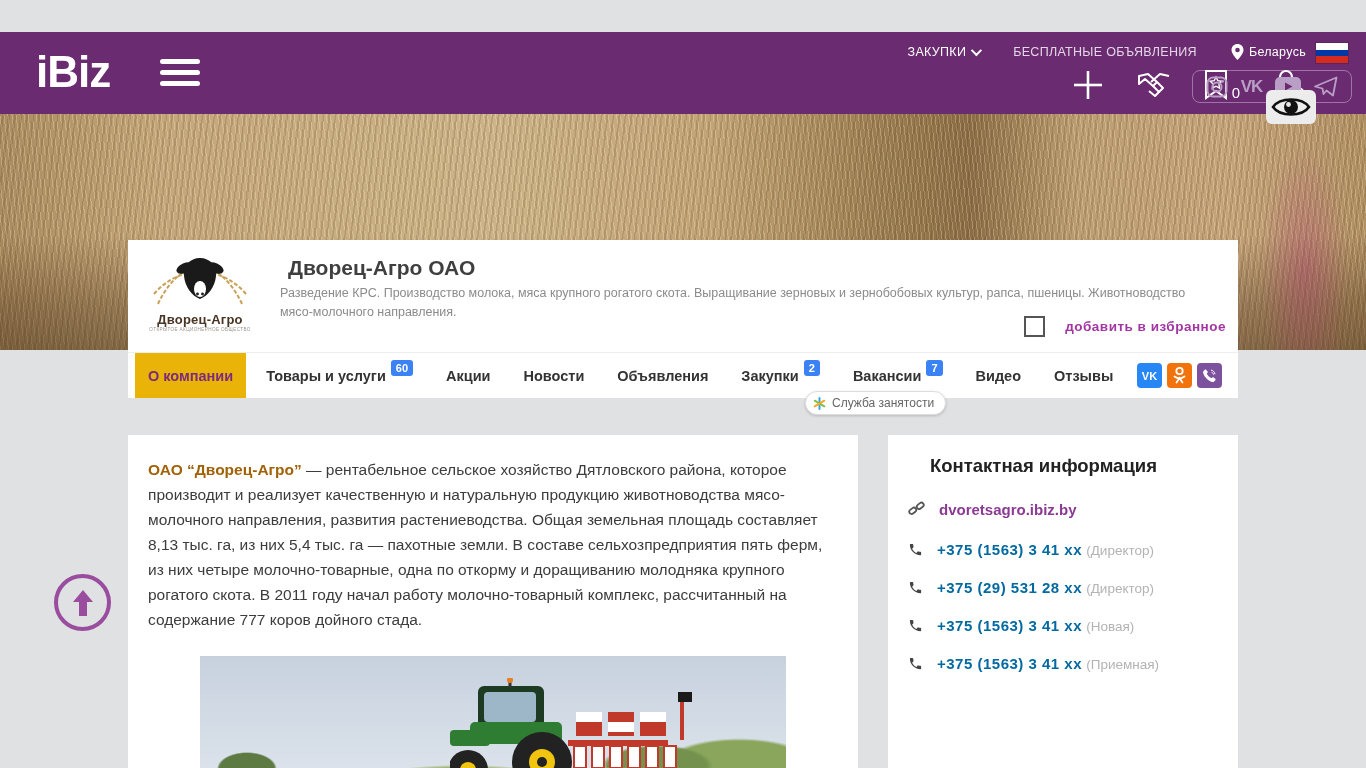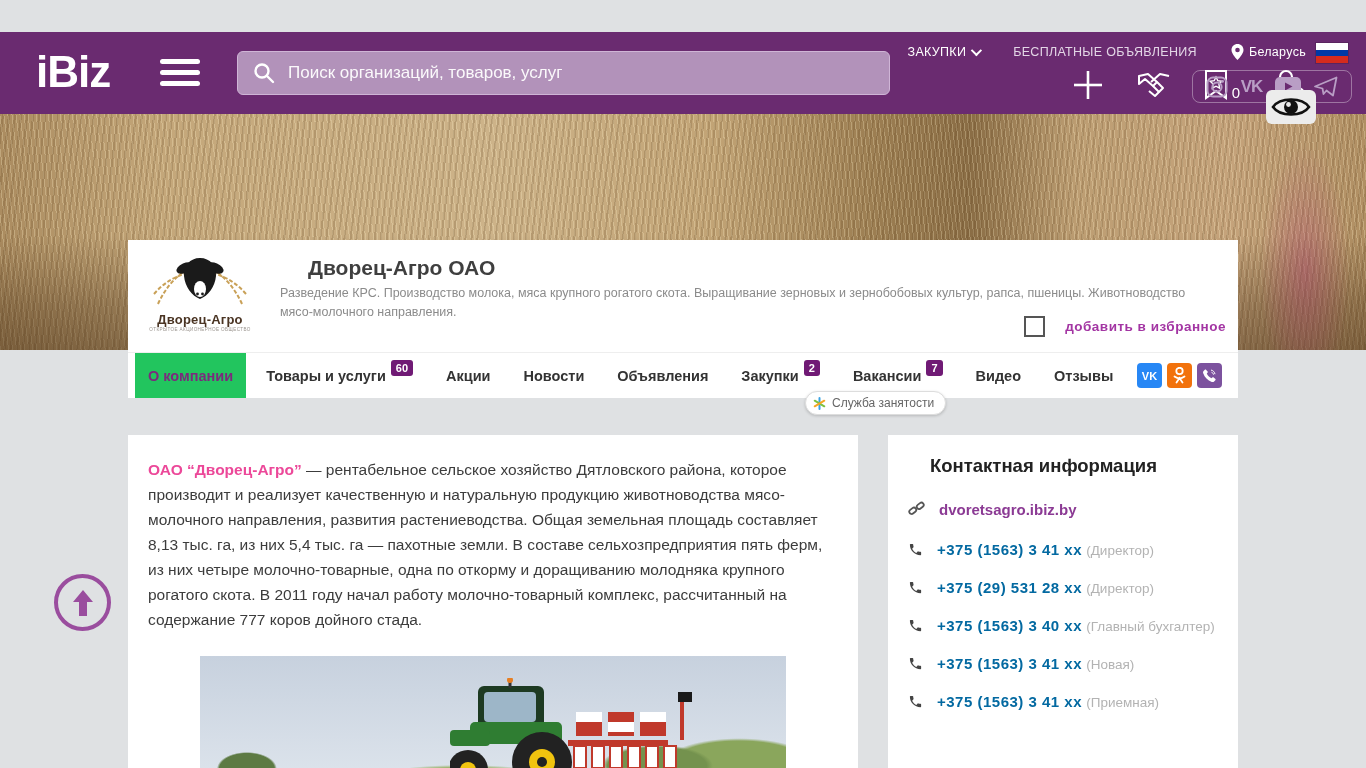--- a/index.html
+++ b/index.html
@@ -37,41 +37,41 @@
       repeating-linear-gradient(83deg, rgba(255,243,205,.26) 0 1px, rgba(0,0,0,0) 1px 4px),
       linear-gradient(90deg,#ab8c60 0,#c4a77a 12%,#cdb389 36%,#c2a476 52%,#9c7e52 64%,#8a6d45 71%,#bd9e73 79%,#c5a37b 90%,#b08f63 100%);
   }
   .eyebtn { position:absolute; top:90px; left:1266px; width:50px; height:34px; background:#ececec; border-radius:6px; display:flex; align-items:center; justify-content:center; cursor:pointer; z-index:41; }
 
   
   .ccard { position:absolute; left:128px; top:240px; width:1110px; height:158px; background:#fff; z-index:45; }
   .clogo { position:absolute; left:20px; top:14px; width:104px; height:104px; text-align:center; }
   .clogo .lg-title { font-size:13px; font-weight:bold; color:#4a3423; letter-spacing:.2px; margin-top:-2px; }
   .clogo .lg-sub { font-size:4.6px; color:#9b958f; letter-spacing:.4px; }
-  .cname { position:absolute; left:160px; top:16px; font-size:21px; font-weight:bold; color:#3f3f3f;margin-left:20px; }
+  .cname { position:absolute; left:160px; top:16px; font-size:21px; font-weight:bold; color:#3f3f3f; }
   .cdesc { position:absolute; left:152px; top:44px; width:935px; font-size:12.5px; line-height:1.55; color:#8b8b8b; }
   .fav { position:absolute; right:12px; top:76px; display:flex; align-items:center; gap:20px; cursor:pointer; }
   .fav .box { width:21px; height:21px; border:2px solid #555; background:#fff; }
   .fav .lbl { color:#a335a3; font-size:13.5px; font-weight:bold; letter-spacing:.5px; }
   .tabstrip { position:absolute; left:0; bottom:0; width:1110px; height:46px; border-top:1px solid #eee; display:flex; align-items:stretch; }
   .tab { display:flex; align-items:center; padding:0 13px; font-size:14.5px; font-weight:bold; color:#333; cursor:pointer; white-space:nowrap; margin-left:7px; }
-  .tab.active { background:#22c55e; color:#7b2a7d;text-align:center; }
-  .tab .badge { background:#701a75; color:#fff; font-size:11px; font-weight:bold; border-radius:3px; padding:2px 5px; margin-left:5px; transform:translateY(-8px); }
+  .tab.active { background:#eab308; color:#7b2a7d;text-align:center; }
+  .tab .badge { background:#3b82f6; color:#fff; font-size:11px; font-weight:bold; border-radius:3px; padding:2px 5px; margin-left:5px; transform:translateY(-8px); }
   .tabsoc { margin-left:auto; display:flex; align-items:center; gap:5px; padding-right:16px; }
   .sq { width:25px; height:25px; border-radius:4px; display:flex; align-items:center; justify-content:center; cursor:pointer; }
   .sq.vk { background:#2787f5; color:#fff; font-size:11px; font-weight:bold; }
   .sq.ok { background:#f2720c; }
   .sq.vb { background:#7c529e; }
 
   .tooltip { position:absolute; left:805px; top:391px; height:24px; background:#fff; border:1px solid #ddd; border-radius:12px; box-shadow:0 1px 3px rgba(0,0,0,.18); display:flex; align-items:center; gap:6px; padding:0 11px 0 7px; z-index:46; font-size:12px; color:#666; white-space:nowrap; }
 
   
   .about { position:absolute; left:128px; top:435px; width:730px; height:400px; background:#fff; padding:22px 20px; }
   .about p { font-size:15.5px; line-height:25px; color:#3c3c3c; }
-  .about p b { color:#ec4899; }
+  .about p b { color:#a16207; }
   .photo { position:relative; width:586px; height:240px; margin:24px auto 0; overflow:hidden;
     background:linear-gradient(#c7d1de 0%, #dde4ec 52%, #dde4ec 55%, #8a6a4d 55%);
   }
   .photo .trees { position:absolute; left:0; top:78px; width:586px; height:58px;
     background:
       radial-gradient(50px 28px at 8% 60%, #5d7a43 55%, rgba(93,122,67,0) 60%),
       radial-gradient(90px 34px at 78% 55%, #74924e 55%, rgba(116,146,78,0) 62%),
       radial-gradient(120px 40px at 92% 50%, #8aa65c 55%, rgba(138,166,92,0) 62%),
       radial-gradient(160px 26px at 45% 80%, #9db36e 50%, rgba(157,179,110,0) 60%);
   }
@@ -92,27 +92,20 @@
 <body>
 
 <div class="header">
   <div class="logo">iBiz</div>
   <div class="burger">
       <span></span>
       <span></span>
       <span></span>
     </div>
 
-  <div class="search">
-    <svg width="24" height="24" viewBox="0 0 24 24">
-        <circle cx="10" cy="10" r="6.5" fill="none" stroke="#fff" stroke-width="2.4"></circle>
-        <line x1="15" y1="15" x2="21" y2="21" stroke="#fff" stroke-width="2.4" stroke-linecap="round"></line>
-      </svg>
-    <input type="text" placeholder="Поиск организаций, товаров, услуг" style="">
-  </div>
 
   <div class="topnav">
     <div class="itm">
         <span>ЗАКУПКИ</span>
         <span class="chev"></span>
       </div>
     <div class="itm dim">
         <span>БЕСПЛАТНЫЕ ОБЪЯВЛЕНИЯ</span>
       </div>
     <div class="itm">
@@ -355,25 +348,20 @@
       </svg><b>+375 (1563) 3 41 xx</b> <span class="role">(Директор)</span>
   </div>
   <div class="sb-row sb-phone">
     <svg class="ric" width="15" height="15" viewBox="0 0 24 24">
         <path d="M6.6 10.8c1.5 2.9 3.8 5.2 6.7 6.7l2.2-2.2c.3-.3.7-.4 1-.2 1.1.4 2.3.6 3.5.6.6 0 1 .4 1 1V20c0 .6-.4 1-1 1C10.6 21 3 13.4 3 4c0-.6.4-1 1-1h3.3c.6 0 1 .4 1 1 0 1.2.2 2.4.6 3.5.1.3 0 .7-.2 1l-2.1 2.3z" fill="#444"></path>
       </svg><b>+375 (29) 531 28 xx</b> <span class="role">(Директор)</span>
   </div>
   <div class="sb-row sb-phone">
     <svg class="ric" width="15" height="15" viewBox="0 0 24 24">
         <path d="M6.6 10.8c1.5 2.9 3.8 5.2 6.7 6.7l2.2-2.2c.3-.3.7-.4 1-.2 1.1.4 2.3.6 3.5.6.6 0 1 .4 1 1V20c0 .6-.4 1-1 1C10.6 21 3 13.4 3 4c0-.6.4-1 1-1h3.3c.6 0 1 .4 1 1 0 1.2.2 2.4.6 3.5.1.3 0 .7-.2 1l-2.1 2.3z" fill="#444"></path>
-      </svg><b>+375 (1563) 3 40 xx</b> <span class="role">(Главный бухгалтер)</span>
-  </div>
-  <div class="sb-row sb-phone">
-    <svg class="ric" width="15" height="15" viewBox="0 0 24 24">
-        <path d="M6.6 10.8c1.5 2.9 3.8 5.2 6.7 6.7l2.2-2.2c.3-.3.7-.4 1-.2 1.1.4 2.3.6 3.5.6.6 0 1 .4 1 1V20c0 .6-.4 1-1 1C10.6 21 3 13.4 3 4c0-.6.4-1 1-1h3.3c.6 0 1 .4 1 1 0 1.2.2 2.4.6 3.5.1.3 0 .7-.2 1l-2.1 2.3z" fill="#444"></path>
       </svg><b>+375 (1563) 3 41 xx</b> <span class="role">(Новая)</span>
   </div>
   <div class="sb-row sb-phone">
     <svg class="ric" width="15" height="15" viewBox="0 0 24 24">
         <path d="M6.6 10.8c1.5 2.9 3.8 5.2 6.7 6.7l2.2-2.2c.3-.3.7-.4 1-.2 1.1.4 2.3.6 3.5.6.6 0 1 .4 1 1V20c0 .6-.4 1-1 1C10.6 21 3 13.4 3 4c0-.6.4-1 1-1h3.3c.6 0 1 .4 1 1 0 1.2.2 2.4.6 3.5.1.3 0 .7-.2 1l-2.1 2.3z" fill="#444"></path>
       </svg><b>+375 (1563) 3 41 xx</b> <span class="role">(Приемная)</span>
   </div>
 
 </div>
 

